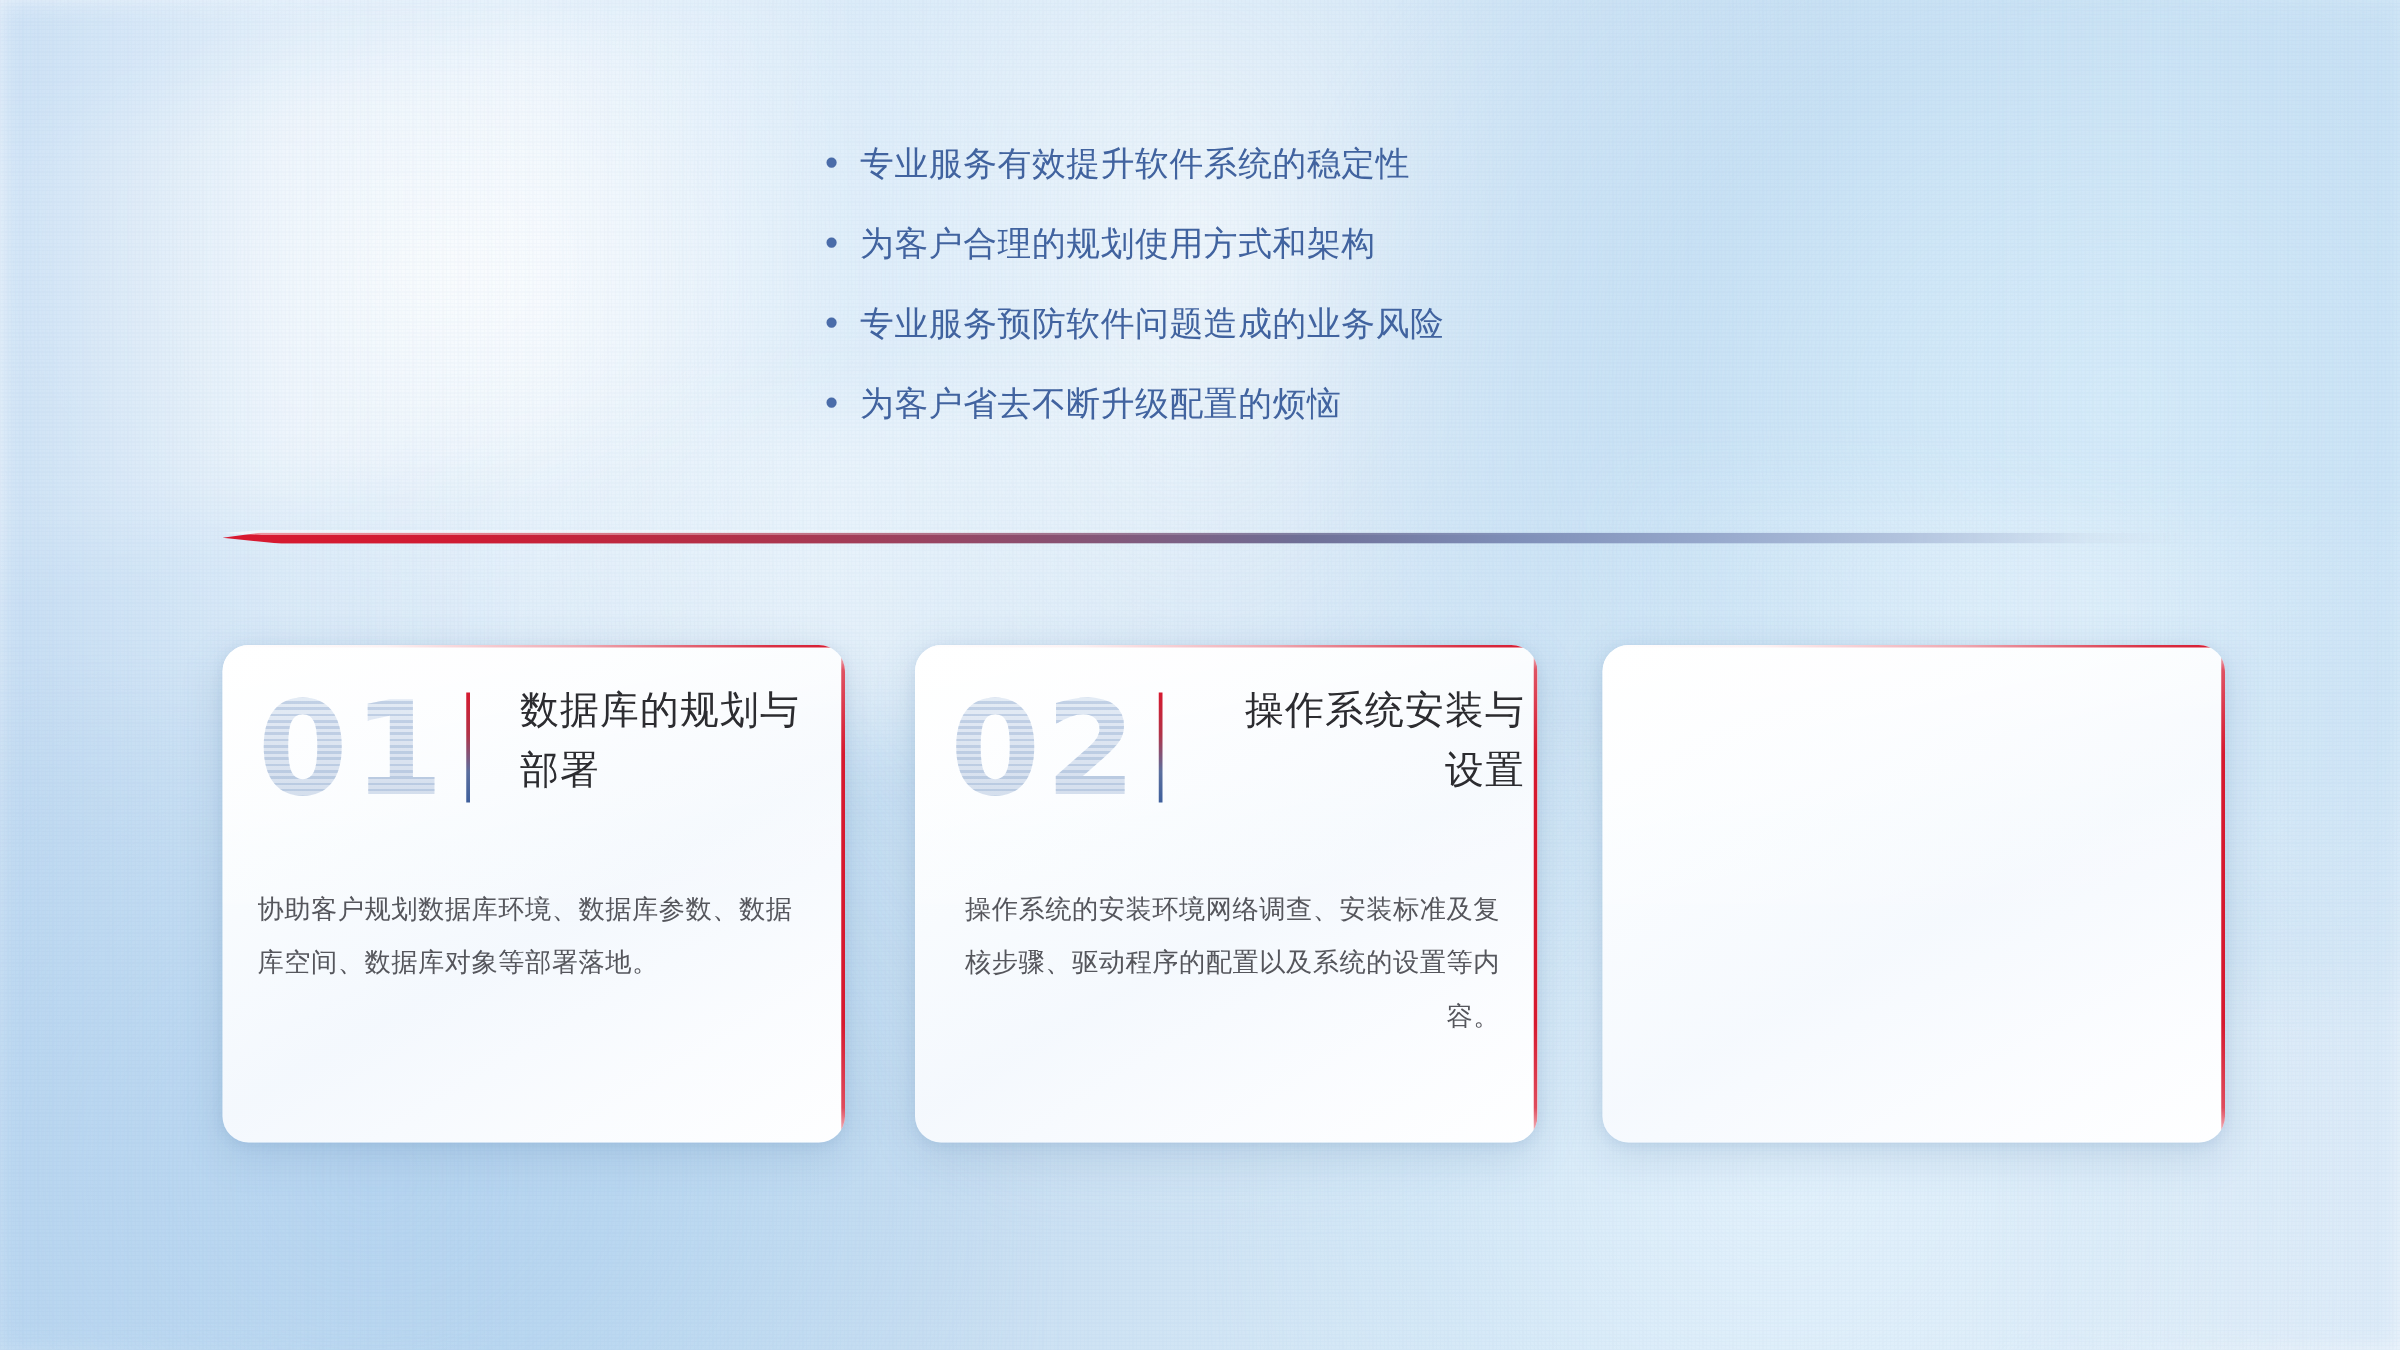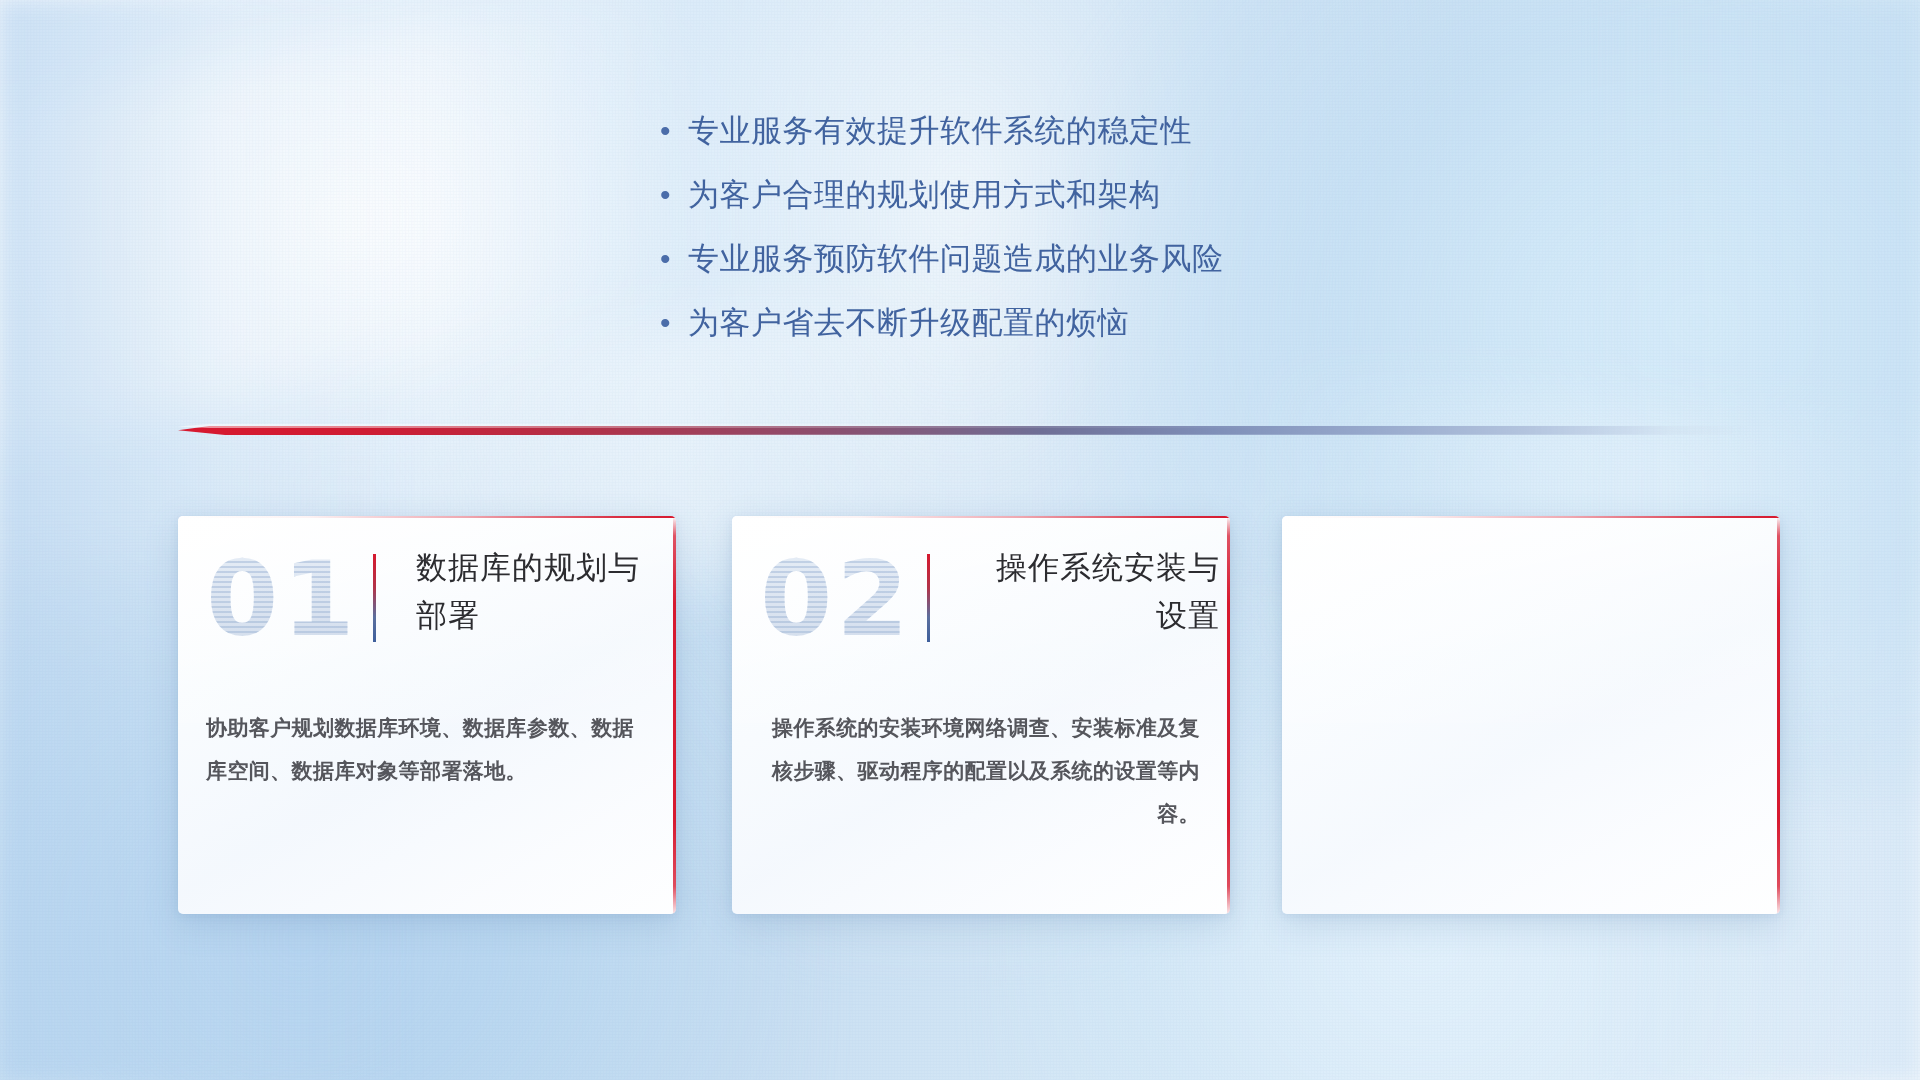--- a/index.html
+++ b/index.html
@@ -91,21 +91,21 @@
   }
   .bullet-row {
     display:flex; align-items:flex-start;
     height:64px;
   }
   .bullet-dot {
     width:28px; flex:0 0 28px;
     color:#4a6ca9; font-size:30px; line-height:42px; text-align:left;
   }
   .bullet-text {
-    font-size:31px; line-height:42px; color:#41639f;
+    font-size:27px; line-height:42px; color:#41639f;
     letter-spacing:.5px; white-space:nowrap; font-weight:400;
   }
 
   
   .divider-wrap {
     position:absolute; left:178px; top:424px; width:1570px; height:16px;
   }
   .divider-bar {
     position:absolute; left:0; top:2px; width:100%; height:9px;
     background:linear-gradient(90deg,
@@ -127,21 +127,21 @@
     background:linear-gradient(90deg, rgba(255,255,255,.55) 0%, rgba(255,255,255,.3) 30%, rgba(255,255,255,0) 70%);
     clip-path:polygon(0 60%, 2% 0, 100% 0, 100% 100%, 2% 100%);
   }
 
   
   .cards {
     position:absolute; left:0; top:516px; width:1920px; height:404px;
   }
   .card {
     position:absolute; top:0; width:498px; height:398px;
-    border-radius:5px;
+    border-radius:21px;
     background:
       linear-gradient(150deg,
         rgba(255,255,255,.97) 0%,
         rgba(251,253,255,.96) 28%,
         rgba(247,250,254,.95) 55%,
         rgba(252,253,255,.97) 80%,
         rgba(255,255,255,.98) 100%);
     box-shadow:
       0 10px 34px rgba(86,125,172,.20),
       0 2px 9px rgba(86,125,172,.12);
@@ -197,21 +197,21 @@
     background:linear-gradient(180deg, #d6192f 0%, #b23348 38%, #5b6f9e 72%, #3e5f9c 100%);
   }
   .card-title {
     position:absolute; left:238px; top:6px; width:250px;
     font-size:31px; line-height:48px; font-weight:400;
     color:#2c2c30; letter-spacing:1px;
   }
   .card-body {
     position:absolute; left:28px; top:190px; width:440px;
     font-size:21px; line-height:43px; color:#55565c;
-    letter-spacing:.4px; font-weight:700;
+    letter-spacing:.4px; font-weight:400;
   }
 </style>
 </head>
 <body>
 
 <div id="bg">
   <div class="bg-base"></div>
   <div class="bg-glow-a"></div>
   <div class="bg-glow-b"></div>
   <div class="bg-glow-c"></div>

